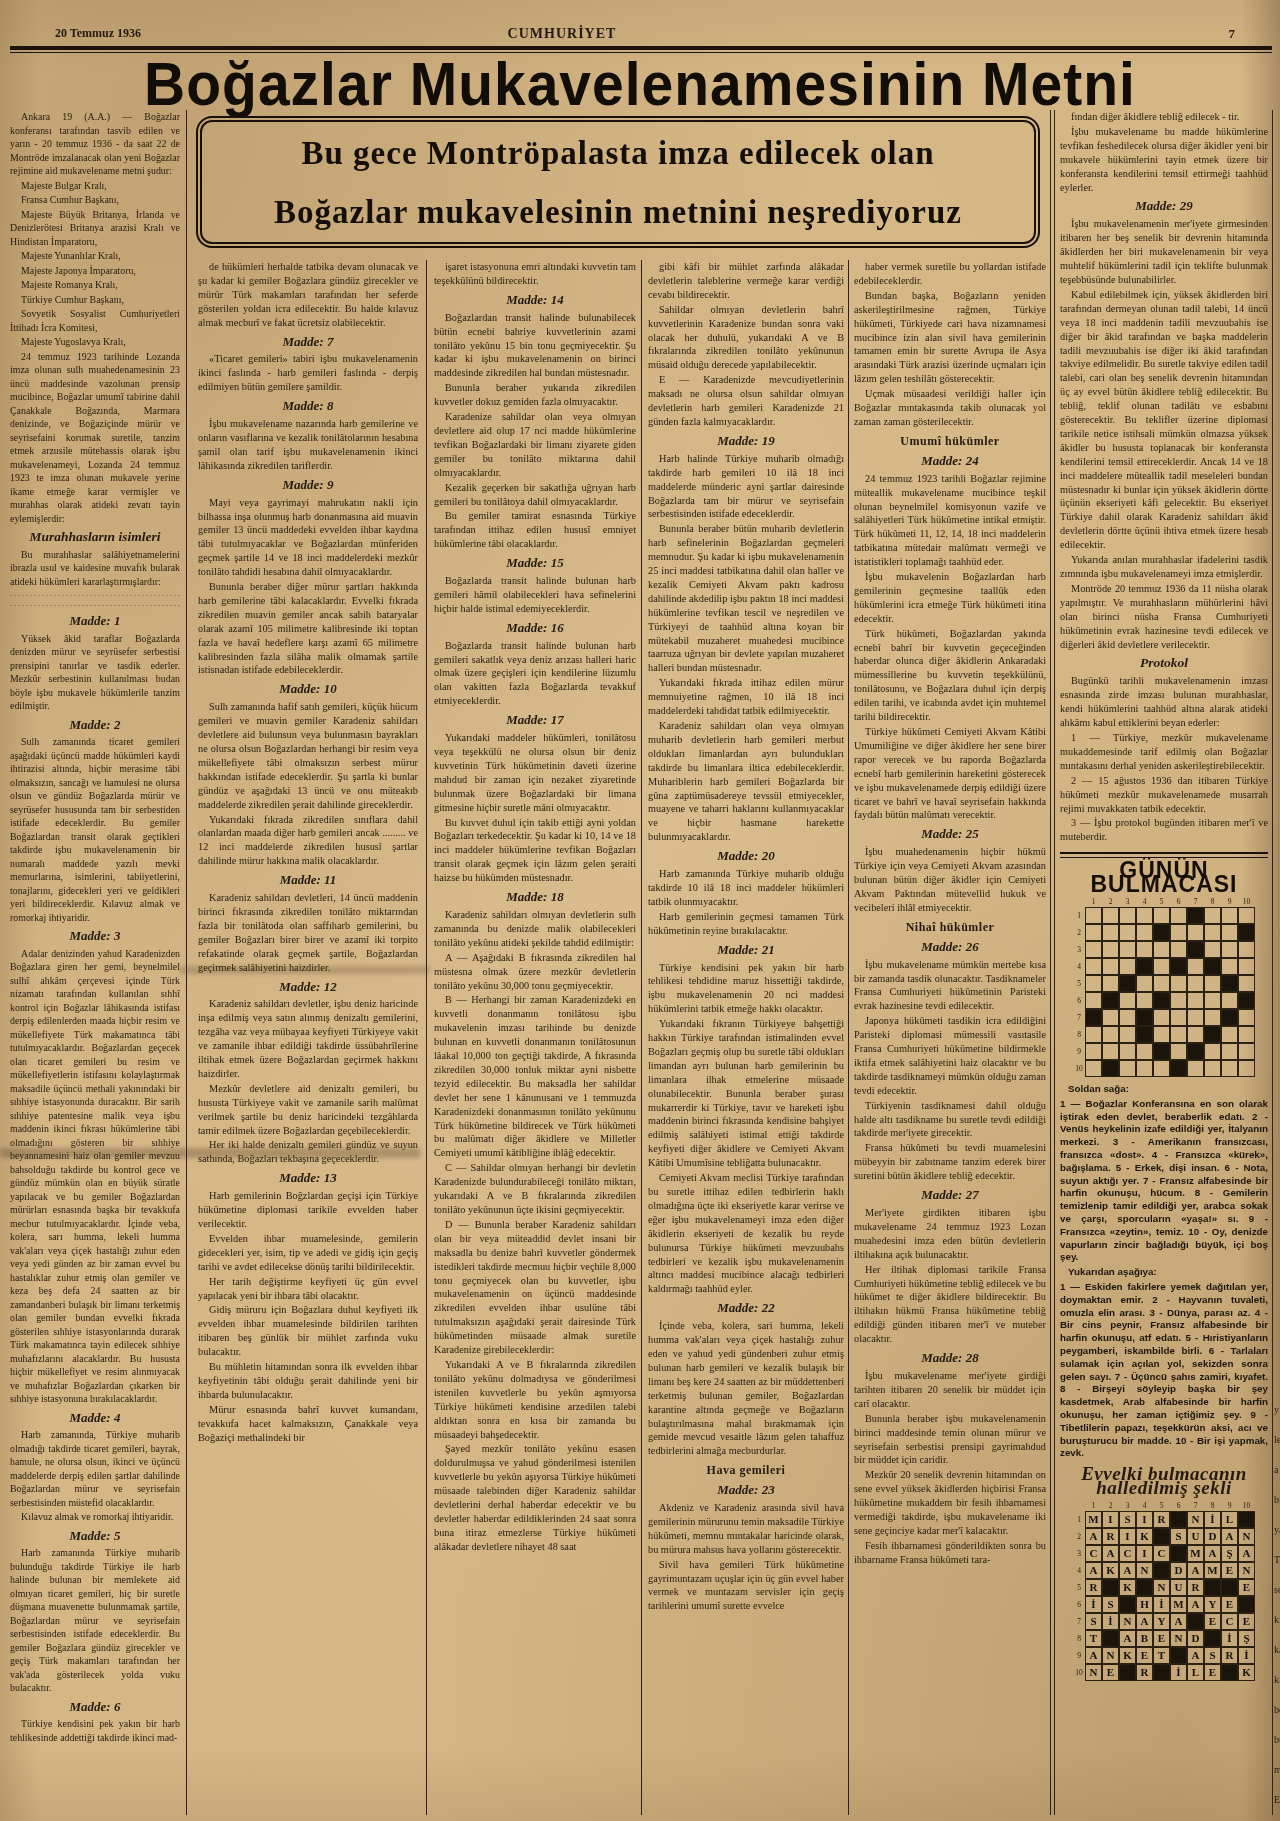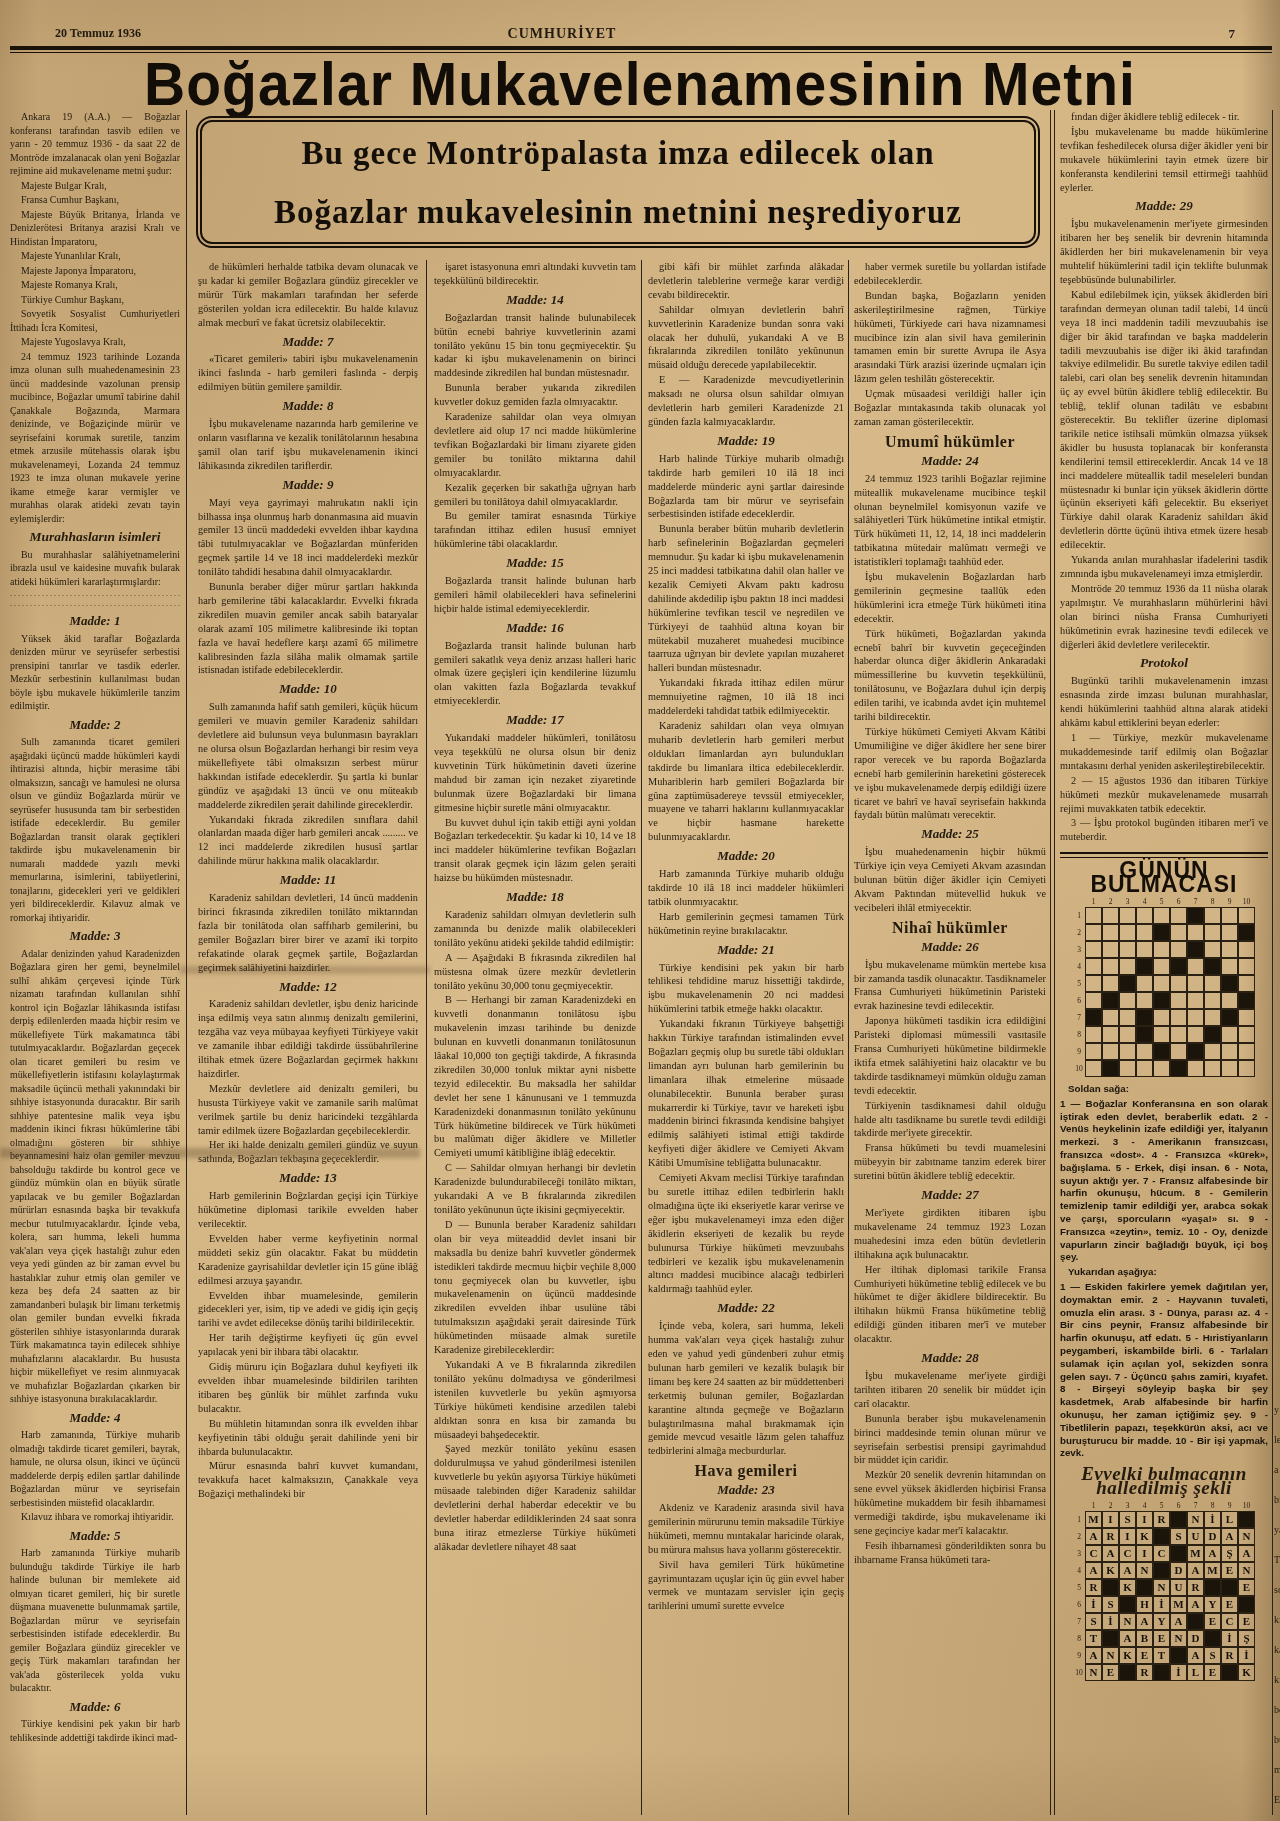--- a/index.html
+++ b/index.html
@@ -35,21 +35,21 @@
     font-size:10.3px;line-height:13.9px;color:#241b0e;}
   .col.sub{top:260px;}
   #c1{left:10px;width:170px;font-size:9.9px;line-height:13.5px;}
   #c2{left:198px;width:220px;}
   #c3{left:434px;width:202px;}
   #c4{left:648px;width:196px;}
   #c5{left:854px;width:192px;}
   #c6{left:1060px;width:208px;}
   .b-p{margin:0 0 1px;text-indent:11px;}
   .b-m{font-weight:bold;font-style:italic;text-align:center;font-size:13px;margin:5px 0 4px;}
-  .b-s{font-weight:bold;text-align:center;font-size:16px;margin:6px 0 4px;letter-spacing:.5px;}
+  .b-s{font-weight:bold;text-align:center;font-size:12px;margin:6px 0 4px;letter-spacing:.5px;}
   .b-i{font-weight:bold;font-style:italic;text-align:center;font-size:13.5px;margin:5px 0 4px;}
   .b-d{overflow:hidden;white-space:nowrap;letter-spacing:2px;font-size:8px;line-height:10px;color:#241b0e;}
   
   .vr{position:absolute;top:110px;bottom:6px;width:1px;background:#2c2212;}
   .vr.sub{top:260px;}
   .vr.thick{width:3px;border-left:1px solid #2c2212;border-right:1px solid #2c2212;background:transparent;}
   
   .xw-rule{height:3px;border-top:2px solid #17110a;border-bottom:1px solid #17110a;margin:8px 0 6px;}
   .xw-title{font-family:"Liberation Sans", sans-serif;font-weight:bold;font-size:23px;text-align:center;letter-spacing:1px;margin:2px 0 4px;color:#150f08;}
   .grid{display:grid;grid-template-columns:12px repeat(10,17px);grid-template-rows:11px repeat(10,17px);
@@ -108,21 +108,21 @@
     <div class="b-d">.......................................................</div>
     <div class="b-d">.......................................................</div>
     <div class="b-m">Madde: 1</div>
     <div class="b-p">Yüksek âkid taraflar Boğazlarda denizden mürur ve seyrüsefer serbestisi prensipini tanırlar ve tasdik ederler. Mezkûr serbestinin kullanılması budan böyle işbu mukavele hükümlerile tanzim edilmiştir.</div>
     <div class="b-m">Madde: 2</div>
     <div class="b-p">Sulh zamanında ticaret gemileri aşağıdaki üçüncü madde hükümleri kaydi ihtirazisi altında, hiçbir merasime tâbi olmaksızın, sancağı ve hamulesi ne olursa olsun ve gündüz Boğazlarda mürür ve seyrüsefer hususunda tam bir serbestiden istifade edeceklerdir. Bu gemiler Boğazlardan transit olarak geçtikleri takdirde işbu mukavelenamenin bir numaralı maddede yazılı mevki memurlarına, isimlerini, tabiiyetlerini, tonajlarını, gidecekleri yeri ve geldikleri yeri bildireceklerdir. Kılavuz almak ve romorkaj ihtiyaridir.</div>
     <div class="b-m">Madde: 3</div>
     <div class="b-p">Adalar denizinden yahud Karadenizden Boğazlara giren her gemi, beynelmilel sulhî ahkâm çerçevesi içinde Türk nizamatı tarafından kullanılan sıhhî kontrol için Boğazlar lâhikasında istifası derpiş edilenlerden maada hiçbir resim ve mükellefiyete Türk makamatınca tâbi tutulmıyacaklardır. Boğazlardan geçecek olan ticaret gemileri bu resim ve mükellefiyetlerin istifasını kolaylaştırmak maksadile üçüncü methali yakınındaki bir sıhhiye istasyonunda duracaktır. Bir sarih sıhhiye patentesine malik veya işbu maddenin ikinci fıkrası hükümlerine tâbi olmadığını gösteren bir sıhhiye beyannamesini haiz olan gemiler mevzuu bahsolduğu takdirde bu kontrol gece ve gündüz mümkün olan en büyük süratle yapılacak ve bu gemiler Boğazlardan mürürları esnasında başka bir tevakkufa mecbur tutulmıyacaklardır. İçinde veba, kolera, sarı humma, lekeli humma vak'aları veya çiçek hastalığı zuhur eden veya yedi günden az bir zaman evvel bu hastalıklar zuhur etmiş olan gemiler ve keza beş defa 24 saatten az bir zamandanberi bulaşık bir limanı terketmiş olan gemiler bundan evvelki fıkrada gösterilen sıhhiye istasyonlarında durarak Türk makamatınca tayin edilecek sıhhiye muhafızlarını alacaklardır. Bu hususta hiçbir mükellefiyet ve resim alınmıyacak ve muhafızlar Boğazlardan çıkarken bir sıhhiye istasyonuna bırakılacaklardır.</div>
     <div class="b-m">Madde: 4</div>
     <div class="b-p">Harb zamanında, Türkiye muharib olmadığı takdirde ticaret gemileri, bayrak, hamule, ne olursa olsun, ikinci ve üçüncü maddelerde derpiş edilen şartlar dahilinde Boğazlardan mürur ve seyrisefain serbestisinden müstefid olacaklardır.</div>
-    <div class="b-p">Kılavuz ihbara ve romorkaj ihtiyaridir.</div>
+    <div class="b-p">Kılavuz almak ve romorkaj ihtiyaridir.</div>
     <div class="b-m">Madde: 5</div>
     <div class="b-p">Harb zamanında Türkiye muharib bulunduğu takdirde Türkiye ile harb halinde bulunan bir memlekete aid olmıyan ticaret gemileri, hiç bir suretle düşmana muavenette bulunmamak şartile, Boğazlardan mürur ve seyrisefain serbestisinden istifade edeceklerdir. Bu gemiler Boğazlara gündüz girecekler ve geçiş Türk makamları tarafından her vak'ada gösterilecek yolda vuku bulacaktır.</div>
     <div class="b-m">Madde: 6</div>
     <div class="b-p">Türkiye kendisini pek yakın bir harb tehlikesinde addettiği takdirde ikinci mad-</div>
   </div>
 <div class="col sub" id="c2">
     <div class="b-p">de hükümleri herhalde tatbika devam olunacak ve şu kadar ki gemiler Boğazlara gündüz girecekler ve mürür Türk makamları tarafından her seferde gösterilen yoldan icra edilecektir. Bu halde kılavuz almak mecburî ve fakat ücretsiz olabilecektir.</div>
     <div class="b-m">Madde: 7</div>
     <div class="b-p">«Ticaret gemileri» tabiri işbu mukavelenamenin ikinci faslında - harb gemileri faslında - derpiş edilmiyen bütün gemilere şamildir.</div>
     <div class="b-m">Madde: 8</div>
@@ -134,21 +134,20 @@
     <div class="b-p">Sulh zamanında hafif satıh gemileri, küçük hücum gemileri ve muavin gemiler Karadeniz sahildarı devletlere aid bulunsun veya bulunmasın bayrakları ne olursa olsun Boğazlardan herhangi bir resim veya mükellefiyete tâbi olmaksızın serbest mürur hakkından istifade edeceklerdir. Şu şartla ki bunlar gündüz ve aşağıdaki 13 üncü ve onu müteakıb maddelerde zikredilen şerait dahilinde gireceklerdir.</div>
     <div class="b-p">Yukarıdaki fıkrada zikredilen sınıflara dahil olanlardan maada diğer harb gemileri ancak ......... ve 12 inci maddelerde zikredilen hususî şartlar dahilinde mürur hakkına malik olacaklardır.</div>
     <div class="b-m">Madde: 11</div>
     <div class="b-p">Karadeniz sahildarı devletleri, 14 üncü maddenin birinci fıkrasında zikredilen tonilâto miktarından fazla bir tonilâtoda olan saffıharb gemilerini, bu gemiler Boğazları birer birer ve azamî iki torpito refakatinde olarak geçmek şartile, Boğazlardan geçirmek salâhiyetini haizdirler.</div>
     <div class="b-m">Madde: 12</div>
     <div class="b-p">Karadeniz sahildarı devletler, işbu deniz haricinde inşa edilmiş veya satın alınmış denizaltı gemilerini, tezgâha vaz veya mübayaa keyfiyeti Türkiyeye vakit ve zamanile ihbar edildiği takdirde üssübahrîlerine iltihak etmek üzere Boğazlardan geçirmek hakkını haizdirler.</div>
     <div class="b-p">Mezkûr devletlere aid denizaltı gemileri, bu hususta Türkiyeye vakit ve zamanile sarih malûmat verilmek şartile bu deniz haricindeki tezgâhlarda tamir edilmek üzere Boğazlardan geçebileceklerdir.</div>
     <div class="b-p">Her iki halde denizaltı gemileri gündüz ve suyun sathında, Boğazları tekbaşına geçeceklerdir.</div>
     <div class="b-m">Madde: 13</div>
     <div class="b-p">Harb gemilerinin Boğzlardan geçişi için Türkiye hükûmetine diplomasi tarikile evvelden haber verilecektir.</div>
-    <div class="b-p">Evvelden haber verme keyfiyetinin normal müddeti sekiz gün olacaktır. Fakat bu müddetin Karadenize gayrisahildar devletler için 15 güne iblâğ edilmesi arzuya şayandır.</div>
     <div class="b-p">Evvelden ihbar muamelesinde, gemilerin gidecekleri yer, isim, tip ve adedi ve gidiş için geçiş tarihi ve avdet edilecekse dönüş tarihi bildirilecektir.</div>
     <div class="b-p">Her tarih değiştirme keyfiyeti üç gün evvel yapılacak yeni bir ihbara tâbi olacaktır.</div>
     <div class="b-p">Gidiş müruru için Boğazlara duhul keyfiyeti ilk evvelden ihbar muamelesinde bildirilen tarihten itibaren beş günlük bir mühlet zarfında vuku bulacaktır.</div>
     <div class="b-p">Bu mühletin hitamından sonra ilk evvelden ihbar keyfiyetinin tâbi olduğu şerait dahilinde yeni bir ihbarda bulunulacaktır.</div>
     <div class="b-p">Mürur esnasında bahrî kuvvet kumandanı, tevakkufa hacet kalmaksızın, Çanakkale veya Boğaziçi methalindeki bir</div>
   </div>
 <div class="col sub" id="c3">
     <div class="b-p">işaret istasyonuna emri altındaki kuvvetin tam teşekkülünü bildirecektir.</div>
     <div class="b-m">Madde: 14</div>
     <div class="b-p">Boğazlardan transit halinde bulunabilecek bütün ecnebi bahriye kuvvetlerinin azami tonilâto yekûnu 15 bin tonu geçmiyecektir. Şu kadar ki işbu mukavelenamenin on birinci maddesinde zikredilen hal bundan müstesnadır.</div>

